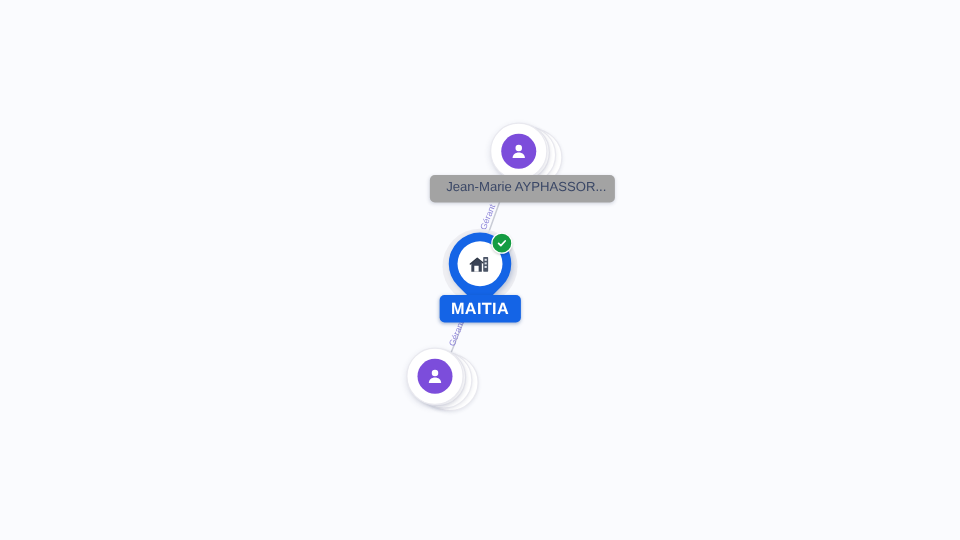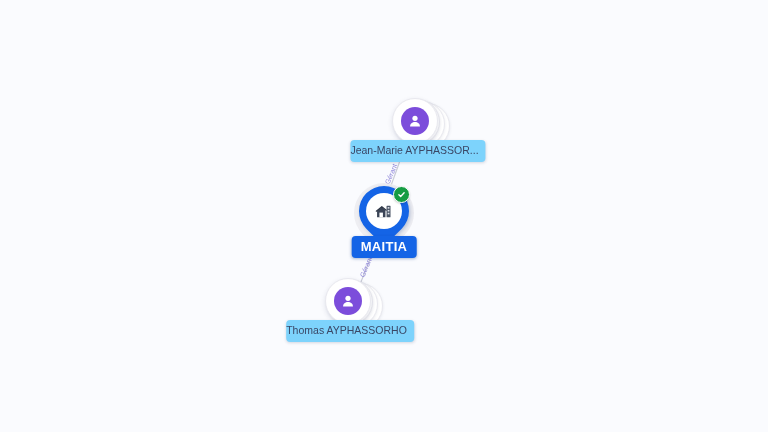--- a/index.html
+++ b/index.html
@@ -128,25 +128,25 @@
     justify-content: center;
     box-shadow: 0 1px 2px rgba(0,0,0,0.18);
   }
   .verified-badge svg { display: block; }
 
   
   .node-label {
     position: absolute;
     transform: translateX(-50%);
     white-space: nowrap;
-    background: #7dd3fc;
+    background: #a3a3a3;
     color: #3a4766;
     font-size: 10.5px;
     line-height: 1;
-    padding: 5px 7px 6px 0;
+    padding: 5px 7px 6px 13px;
     border-radius: 4px;
     box-shadow: 0 1px 3px rgba(40,50,90,0.18);
   }
   .node-label.primary {
     background: #1464e6;
     color: #ffffff;
     font-weight: bold;
     font-size: 13px;
     letter-spacing: 0.3px;
     padding: 4px 9px 5px 9px;
@@ -235,15 +235,14 @@
           <span>
             <svg width="16" height="16" viewBox="0 0 24 24" fill="#ffffff" xmlns="http://www.w3.org/2000/svg">
               <circle cx="12" cy="8" r="3.9"></circle>
               <path d="M4.6 20.2c0-4.1 3.3-6.6 7.4-6.6s7.4 2.5 7.4 6.6z"></path>
             </svg>
           </span>
         </div>
       </div>
     </div>
   </div>
-  <div class="node-label" style="left:350px; top:320px;">Thomas AYPHASSORHO</div>
 
 </div>
 
 </body></html>

